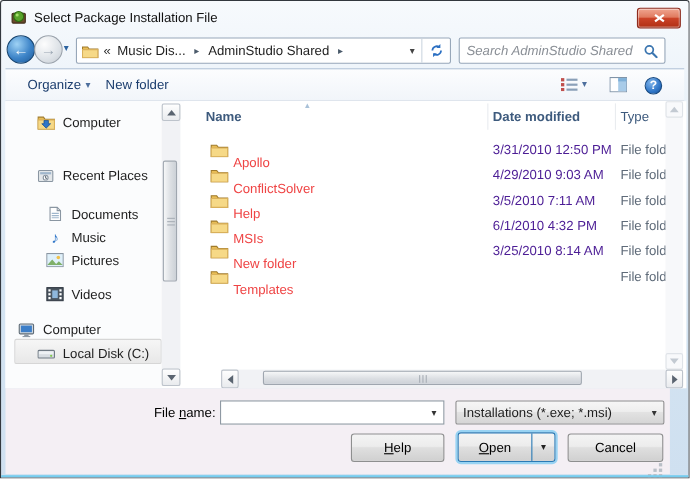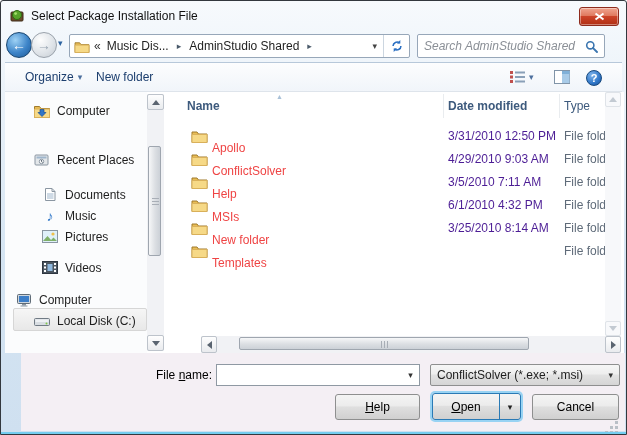--- a/index.html
+++ b/index.html
@@ -73,21 +73,21 @@
   .col-label{position:absolute;top:7px;color:#3d5a7d;white-space:nowrap;}
   .col-sep{position:absolute;top:2px;width:1px;height:24px;background:#e9ecef;}
   .sort-tri{position:absolute;left:109px;top:1px;color:#a9c1d8;font-size:7px;}
   .file-row{position:absolute;left:162px;width:442px;height:23px;}
   .f-icon{position:absolute;left:24px;top:4px;}
   .f-name{position:absolute;left:45px;top:16px;color:#ef4444;white-space:nowrap;}
   .f-date{position:absolute;left:281px;top:4px;color:#4c1d95;white-space:nowrap;}
   .f-type{position:absolute;left:397px;top:4px;color:#5f6b79;white-space:nowrap;width:46px;overflow:hidden;}
 
   
-  .footer{position:absolute;left:20px;top:352px;width:604px;height:78px;background:#f4eff4;}
+  .footer{position:absolute;left:4px;top:352px;width:604px;height:78px;background:#f4eff4;}
   .fname-label{position:absolute;left:60px;top:15px;width:131px;text-align:right;color:#000;}
   .mnemonic{text-decoration:underline;}
   .combo{position:absolute;left:195px;top:11px;width:204px;height:22px;background:#fff;border:1px solid #8f99a3;}
   .combo input{position:absolute;left:3px;top:1px;width:178px;height:18px;border:none;outline:none;font:12px "Liberation Sans",sans-serif;}
   .combo-arrow{position:absolute;right:0;top:0;width:17px;height:100%;display:flex;align-items:center;justify-content:center;font-size:9px;color:#333;}
   .dropdown{position:absolute;left:409px;top:11px;width:190px;height:22px;border:1px solid #8e8f8f;border-radius:2px;
     background:linear-gradient(#f6f6f6,#eeeeee 45%,#e2e2e2 50%,#d5d5d5);display:flex;align-items:center;padding:0 6px;}
   .dropdown .dd-text{flex:1;white-space:nowrap;overflow:hidden;}
   .dd-arrow{font-size:9px;color:#333;}
   .btn{position:absolute;height:26px;border:1px solid #8e8f8f;border-radius:3px;
@@ -377,21 +377,21 @@
     <span class="fname-label">
       <span>File </span><span class="mnemonic">n</span><span>ame:</span>
     </span>
     <div class="combo">
       <input type="text" value="" style="">
       <span class="combo-arrow">
           <span>▾</span>
         </span>
     </div>
     <div class="dropdown">
-      <span class="dd-text">ConflictSolver (*.exe; *.msi)</span>
+      <span class="dd-text">Installations (*.exe; *.msi)</span>
       <span class="dd-arrow">▾</span>
     </div>
     <div class="btn btn-help">
       <span><span class="mnemonic">H</span><span>elp</span></span>
     </div>
     <div class="btn btn-open">
       <span class="open-main">
           <span><span class="mnemonic">O</span><span>pen</span></span>
         </span>
       <span class="open-arrow">

